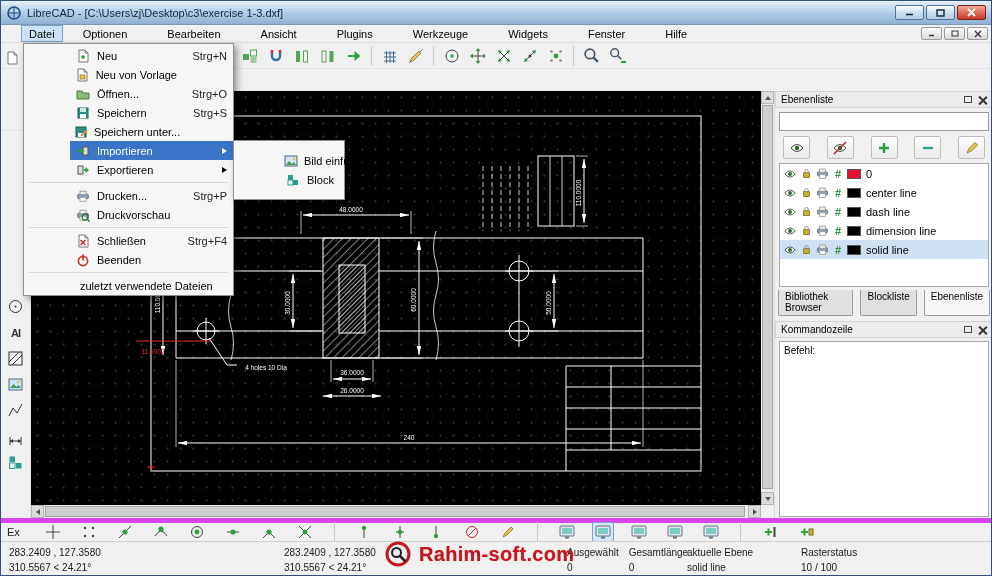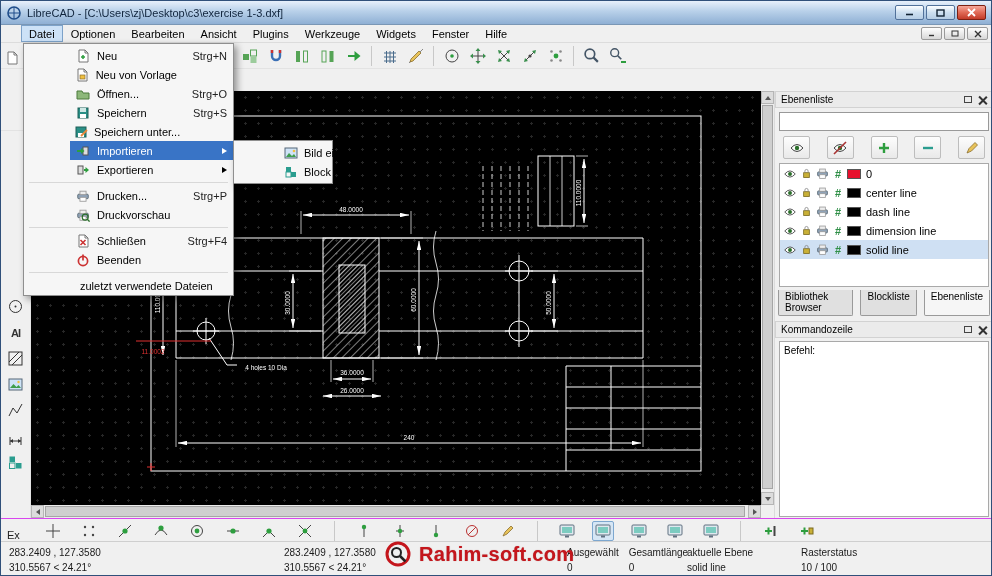--- a/index.html
+++ b/index.html
@@ -7,21 +7,21 @@
 .window{position:relative;width:992px;height:576px;background:#f0f0f0;border:1px solid #30507a;overflow:hidden;font-size:11px;color:#000;}
 
 .titlebar{position:absolute;top:0;left:0;right:0;height:24px;background:linear-gradient(#e7f0fb,#b8d0e9 45%,#8fb0d4);display:flex;align-items:center;padding:0 5px;border-bottom:1px solid #7a97b5;}
 .title-text{flex:1;font-size:11px;padding-left:5px;color:#10243c;}
 .capbtns{display:flex;gap:2px;}
 .cap{width:29px;height:15px;border:1px solid #51719a;border-radius:2px;background:linear-gradient(#fdfeff,#cddff0 50%,#b6cde4);display:flex;align-items:center;justify-content:center;}
 .cap.close{background:linear-gradient(#f5a79b,#e06a56 50%,#c23b28);border-color:#7c2012;}
 
 .menubar{position:absolute;top:24px;left:0;right:0;height:18px;display:flex;align-items:stretch;background:#f0f0f0;border-bottom:1px solid #dcdcdc;padding-left:20px;}
 .mdi-doc{position:absolute;left:4px;top:26px;}
-.menu-item{padding:2px 8px;display:flex;align-items:center;cursor:default;}
+.menu-item{padding:2px 20px;display:flex;align-items:center;cursor:default;}
 .menu-item.open{background:#cde2f7;border:1px solid #7da2c9;padding:1px 7px;}
 .mdi-caps{margin-left:auto;display:flex;gap:2px;align-items:center;padding-right:3px;}
 .mdicap{width:21px;height:13px;border:1px solid #9a9a9a;border-radius:2px;background:linear-gradient(#fefefe,#d8d8d8);display:flex;align-items:center;justify-content:center;}
 
 .toolbar1{position:absolute;top:42px;left:0;right:0;height:26px;display:flex;align-items:center;gap:1px;padding-left:236px;border-bottom:1px solid #e3e3e3;}
 .tsep{width:1px;height:20px;background:#c8c8c8;margin:0 4px;}
 .tbtn,.sbtn,.lbtn{display:flex;align-items:center;justify-content:center;border:1px solid transparent;border-radius:2px;background:transparent;}
 .tbtn{width:25px;height:23px;}
 .toolbar2{position:absolute;top:68px;left:0;right:0;height:22px;border-bottom:1px solid #e3e3e3;margin-top:40px;}
 .combo{position:absolute;left:228px;top:2px;width:80px;height:18px;background:#fff;border:1px solid #8a8a8a;display:flex;align-items:center;padding-left:4px;font-size:11px;}
@@ -64,40 +64,40 @@
 .swatch{width:14px;height:10px;border:1px solid #555;display:inline-block;}
 .hashg{color:#2f8f47;font-weight:bold;font-size:11px;width:12px;text-align:center;}
 .tabs{display:flex;gap:7px;padding:3px 3px 0;}
 .tab{font-size:10px;padding:1px 6px 2px;border:1px solid #9a9a9a;border-top:none;background:#e0e0e0;border-radius:0 0 2px 2px;}
 .tab.active{background:#f6f6f6;}
 .cmd{margin-top:5px;}
 .cmdbody{margin:3px 4px 0;height:176px;background:#fff;border:1px solid #a9a9a9;font-size:10px;padding:3px 4px;display:flex;flex-direction:column;}
 .cmdlog{flex:1;white-space:pre-wrap;word-break:break-all;line-height:1.35;}
 .cmdprompt{font-size:10px;}
 
-.snapbar{position:absolute;top:517px;left:0;right:0;height:23px;display:flex;align-items:flex-end;gap:14px;padding:0 6px;border-top:1px solid #d946ef;background:#f0f0f0;}
+.snapbar{position:absolute;top:517px;left:0;right:0;height:23px;display:flex;align-items:center;gap:14px;padding:0 6px;border-top:5px solid #d946ef;background:#f0f0f0;}
 .ex{font-size:11px;margin-right:8px;color:#222;}
 .sbtn{width:22px;height:20px;}
 .sbtn.pressed{background:#d6e6f5;border:1px solid #7da7cf;}
 
 .statusbar{position:absolute;top:540px;left:0;right:0;height:36px;border-top:1px solid #cfcfcf;background:#f0f0f0;font-size:10px;}
 .sfield{position:absolute;top:4px;line-height:1.45;color:#1a1a1a;}
 .scols{display:flex;gap:10px;}
 .scol{display:flex;flex-direction:column;align-items:flex-start;}
 
 .menu{position:absolute;left:22px;top:42px;width:211px;height:253px;background:#f6f6f6;border:1px solid #8f8f8f;box-shadow:3px 3px 7px rgba(0,0,0,.4);z-index:40;padding:2px 0;}
 .mi{height:19px;display:flex;align-items:center;padding:0 6px 0 4px;gap:6px;margin-left:46px;}
 .mi .ic{width:17px;height:16px;display:flex;align-items:center;justify-content:center;}
 .mi .lbl{flex:1;white-space:nowrap;}
 .mi .sc{color:#222;min-width:44px;text-align:right;}
 .mi.hl{background:#3974c6;color:#fff;}
 .mi.hl .sc{color:#fff;}
 .msep{height:1px;background:#d8d8d8;margin:3px 5px;}
 .sub-arrow{width:0;height:0;border-top:3.5px solid transparent;border-bottom:3.5px solid transparent;border-left:5px solid currentColor;}
-.submenu{position:absolute;left:232px;top:139px;width:100px;background:#f6f6f6;border:1px solid #8f8f8f;box-shadow:3px 3px 7px rgba(0,0,0,.4);z-index:41;padding:2px 0;}
+.submenu{position:absolute;left:232px;top:139px;width:112px;background:#f6f6f6;border:1px solid #8f8f8f;box-shadow:3px 3px 7px rgba(0,0,0,.4);z-index:41;padding:10px 0;}
 
 .watermark{position:absolute;left:382px;top:538px;display:flex;align-items:center;gap:6px;z-index:60;}
 .wm-text{font-size:20px;font-weight:bold;color:#c4161c;letter-spacing:.3px;text-shadow:0 0 1px rgba(120,0,0,.4);}
 
 .cad text{fill:#fff;font-size:6.5px;font-family:"Liberation Sans",sans-serif;}
 .cad text.redtxt{fill:#e03131;}
 .hidden-defs{position:absolute;width:0;height:0;overflow:hidden;}
 </style>
 </head>
 <body>

